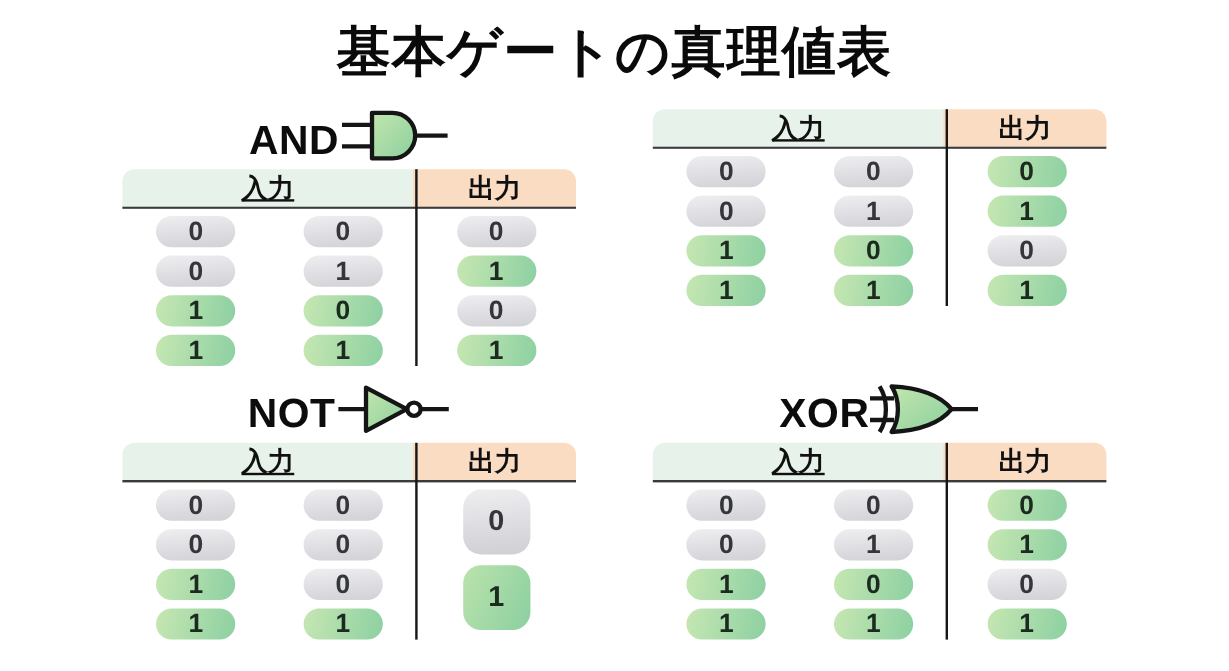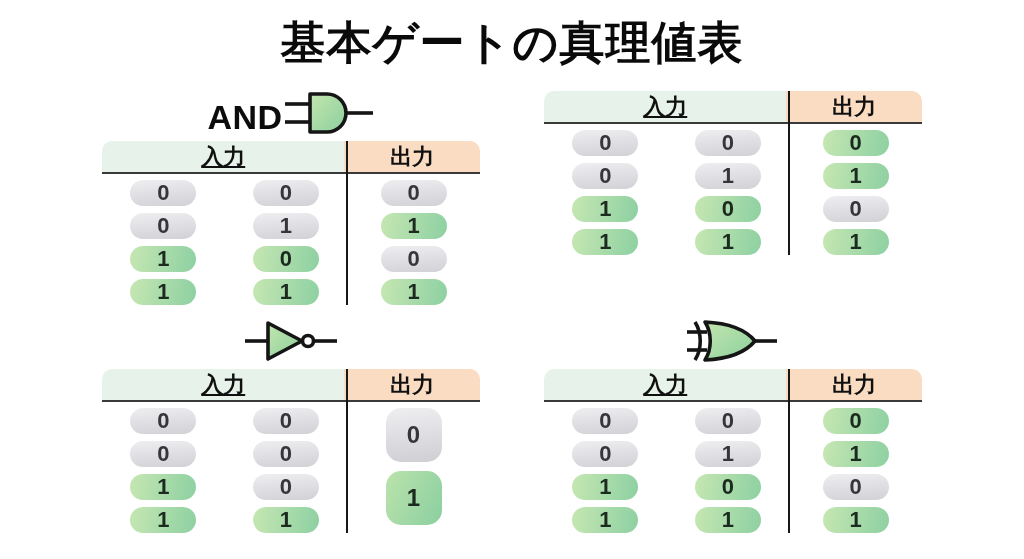--- a/index.html
+++ b/index.html
@@ -130,20 +130,21 @@
             <span class="pill" data-variant="gray">0</span>
             <span class="pill" data-variant="green">1</span>
           </div>
         </div>
         <div class="vline"></div>
       </div>
     </section>
 
     <section class="gate-block">
       <div class="gate-head">
+        <span class="gate-label">NOT</span>
         <span class="gate-icon">
           <svg width="96" height="48" viewBox="0 0 96 48">
             <defs>
                 <linearGradient id="gradNot" x1="0" y1="0" x2="1" y2="1">
               <stop offset="0" stop-color="#c3e6ae"></stop>
                   <stop offset="1" stop-color="#8bcf9e"></stop>
             </linearGradient>
               </defs>
             <line x1="2" y1="24" x2="25" y2="24"></line>
             <path d="M25 6 L59 24 L25 42 Z" fill="url(#gradNot)"></path>
@@ -174,20 +175,21 @@
             <span class="outbox" data-variant="gray">0</span>
             <span class="outbox" data-variant="green">1</span>
           </div>
         </div>
         <div class="vline"></div>
       </div>
     </section>
 
     <section class="gate-block">
       <div class="gate-head">
+        <span class="gate-label">XOR</span>
         <span class="gate-icon">
           <svg width="92" height="48" viewBox="0 0 92 48">
             <defs>
                 <linearGradient id="gradXor" x1="0" y1="0" x2="1" y2="1">
               <stop offset="0" stop-color="#c3e6ae"></stop>
                   <stop offset="1" stop-color="#8bcf9e"></stop>
             </linearGradient>
               </defs>
             <path d="M8 5 C15 16 15 32 8 43" fill="none"></path>
             <line x1="0" y1="15" x2="20" y2="15"></line>

